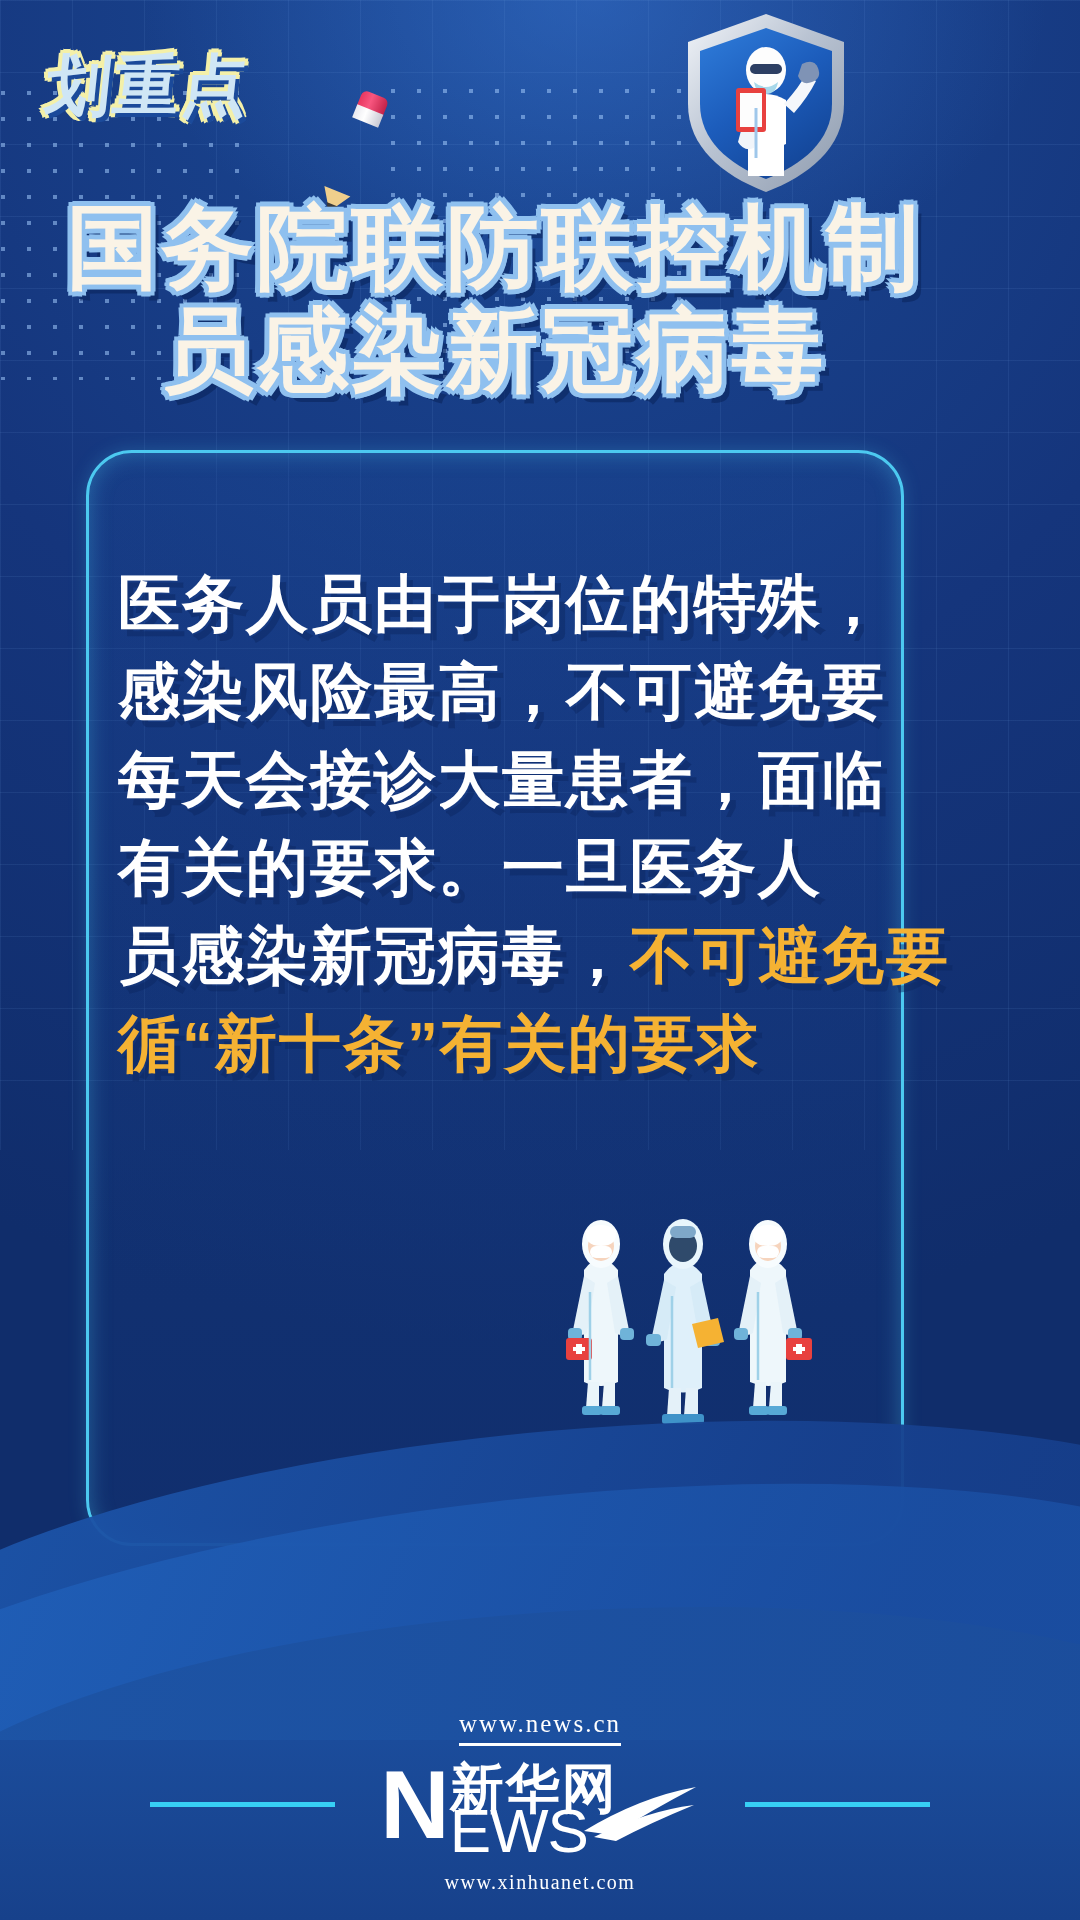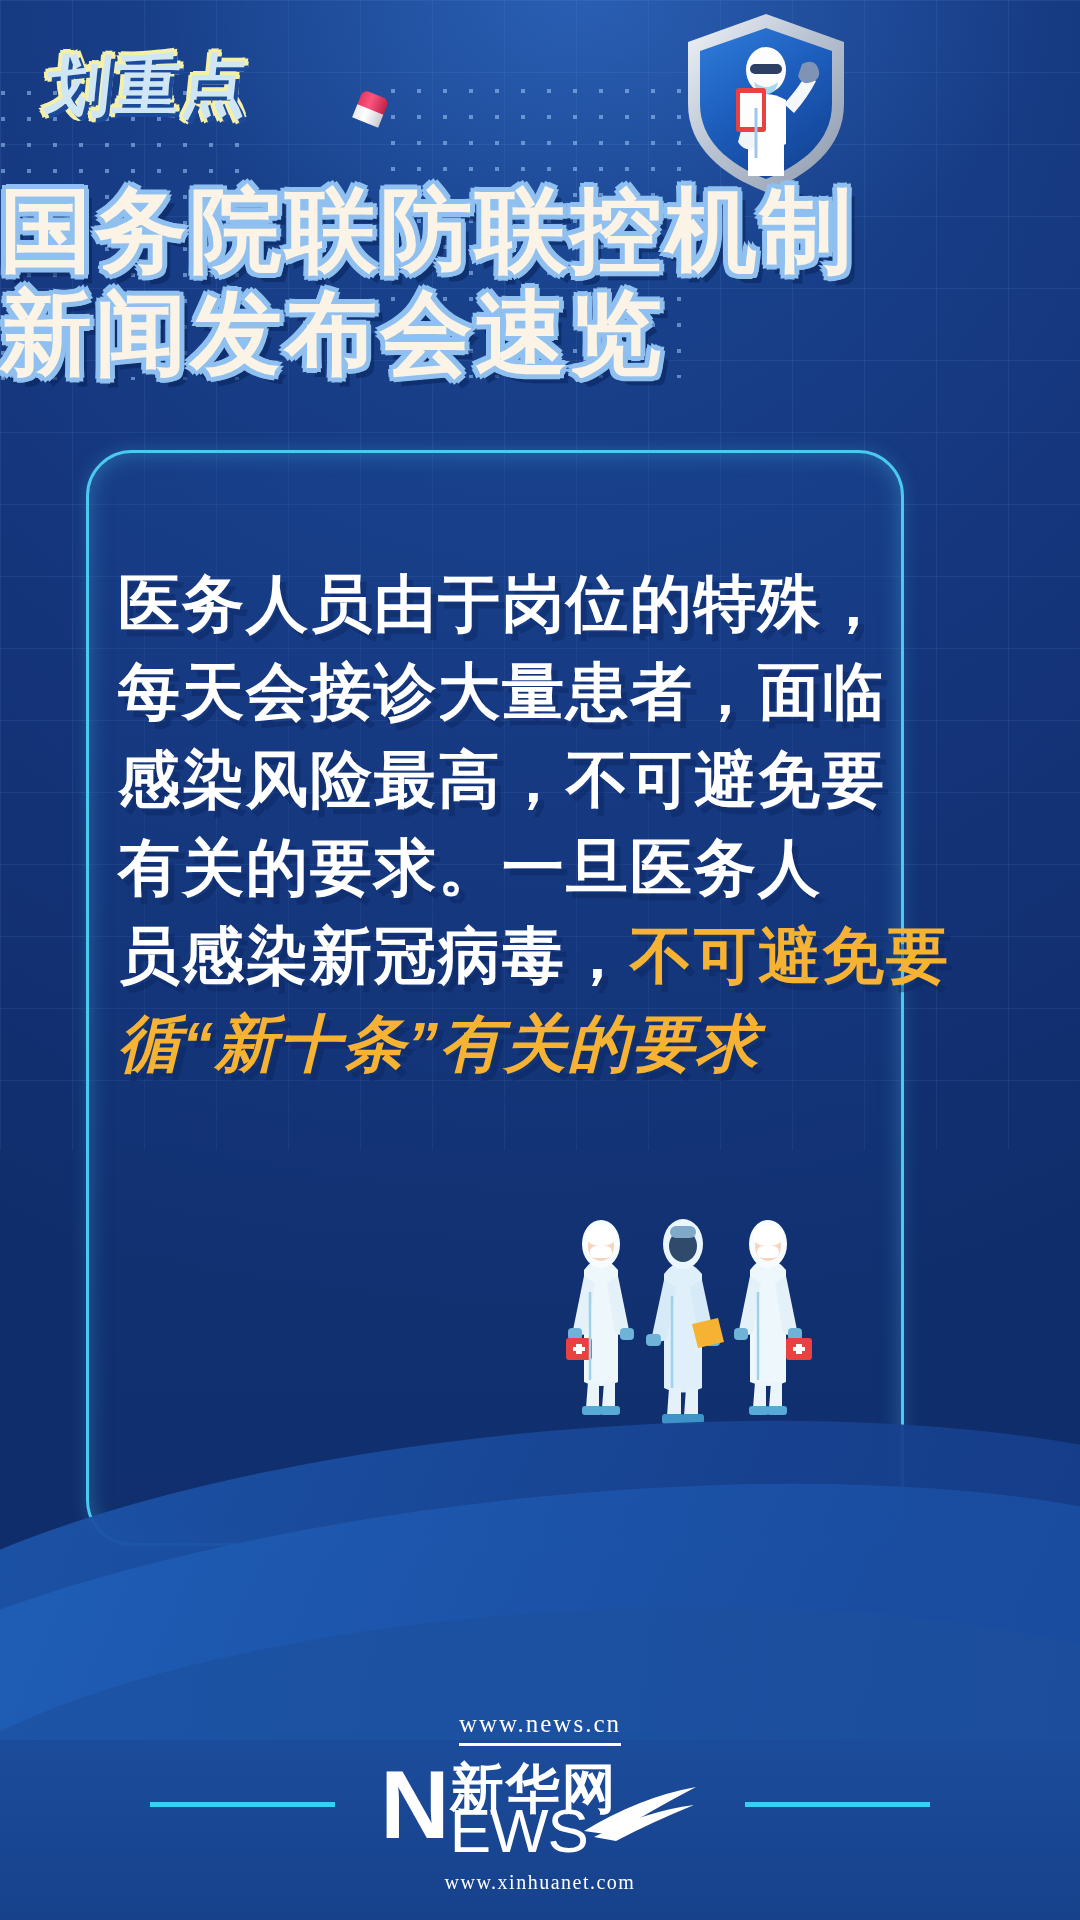--- a/index.html
+++ b/index.html
@@ -97,21 +97,21 @@
   .pencil .lead{
     position:absolute;left:8px;top:112px;width:0;height:0;
     border-left:6px solid transparent;border-right:6px solid transparent;
     border-top:10px solid #3a3a3a;
   }
 
   
   .shield{position:absolute;left:676px;top:8px;width:180px;height:190px;}
 
   
-  .headline{position:absolute;left:0;top:179px;width:988px;}
+  .headline{position:absolute;left:0;top:196px;width:988px;text-align:center;}
   .hl-line{
     font-size:92px;font-weight:700;line-height:1.12;letter-spacing:3px;
     color:#faf3e6;
     text-shadow:
       -4px -4px 0 #8fc0ef, 4px -4px 0 #8fc0ef, -4px 4px 0 #8fc0ef, 4px 4px 0 #8fc0ef,
       0 -5px 0 #8fc0ef, 0 5px 0 #8fc0ef, -5px 0 0 #8fc0ef, 5px 0 0 #8fc0ef,
       8px 9px 0 rgba(10,35,90,.55);
     white-space:nowrap;
   }
 
@@ -125,21 +125,21 @@
   .card-body{
     position:absolute;left:118px;top:560px;width:760px;
   }
   .body-line{
     font-size:62px;font-weight:700;line-height:1.42;letter-spacing:2px;
     color:#ffffff;
     text-shadow:6px 7px 0 rgba(10,38,95,.45);
     white-space:nowrap;
   }
   .body-line .hi{color:#f5b233;}
-  .body-line.all-hi{color:#f5b233;font-style:italic;}
+  .body-line.all-hi{color:#f5b233;}
 
   
   .workers{position:absolute;left:560px;top:1196px;width:280px;height:240px;}
 
   
   .footer{
     position:absolute;left:0;top:1710px;width:1080px;text-align:center;
   }
   .footer .url-top{
     font-family:"Liberation Serif","DejaVu Serif",serif;
@@ -217,29 +217,29 @@
         <rect x="62" y="96" width="26" height="14" rx="7" fill="#7f93b5"></rect>
         <rect x="60" y="80" width="30" height="44" rx="3" fill="#e8413f"></rect>
         <rect x="64" y="85" width="22" height="34" fill="#fdfdfd"></rect>
         <path d="M80 100 v50" stroke="#9fc7ea" stroke-width="3" fill="none"></path>
       </g>
     </svg>
   </div>
 
   <div class="headline">
     <div class="hl-line">国务院联防联控机制</div>
-    <div class="hl-line">新闻发布会速览</div>
+    <div class="hl-line">员感染新冠病毒</div>
   </div>
 
   <div class="card"></div>
 
   <div class="card-body">
     <div class="body-line">医务人员由于岗位的特殊，</div>
+    <div class="body-line">感染风险最高，不可避免要</div>
     <div class="body-line">每天会接诊大量患者，面临</div>
-    <div class="body-line">感染风险最高，不可避免要</div>
     <div class="body-line">有关的要求。一旦医务人</div>
     <div class="body-line">
       <span>员感染新冠病毒，</span><span class="hi">不可避免要</span>
     </div>
     <div class="body-line all-hi">循“新十条”有关的要求</div>
   </div>
 
   <div class="workers">
     <svg viewBox="0 0 280 240" width="280" height="240">
 

